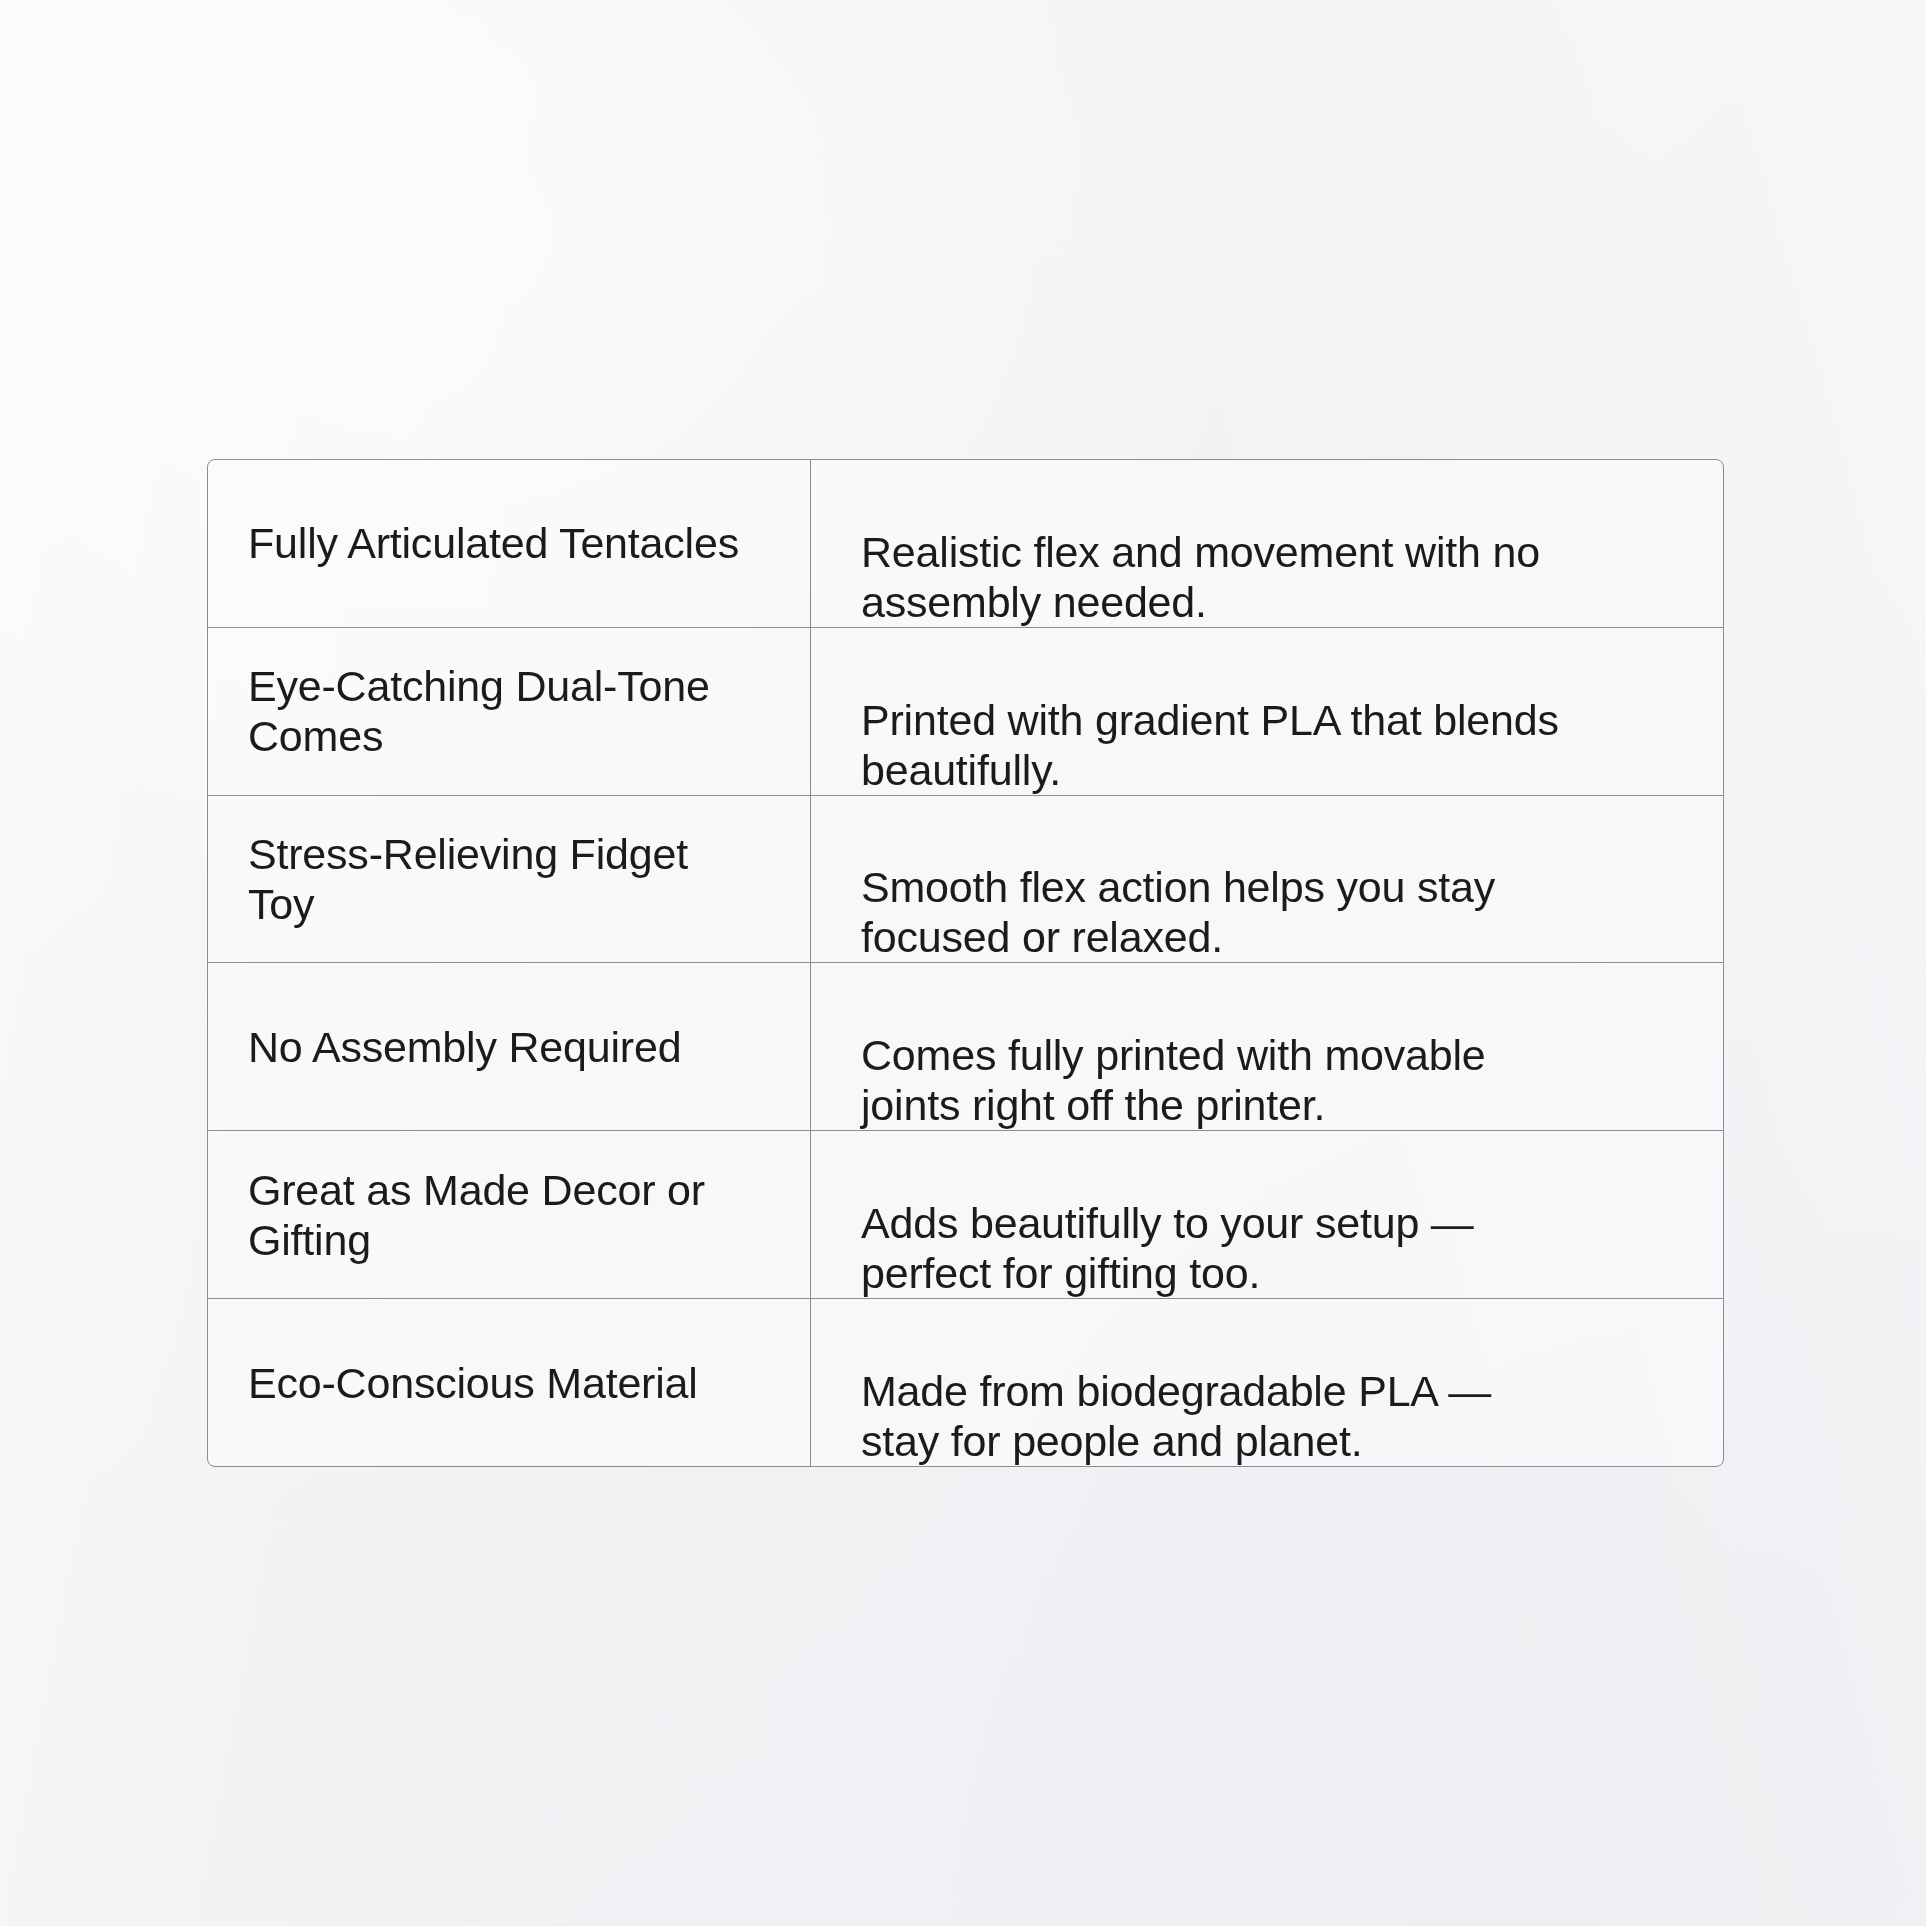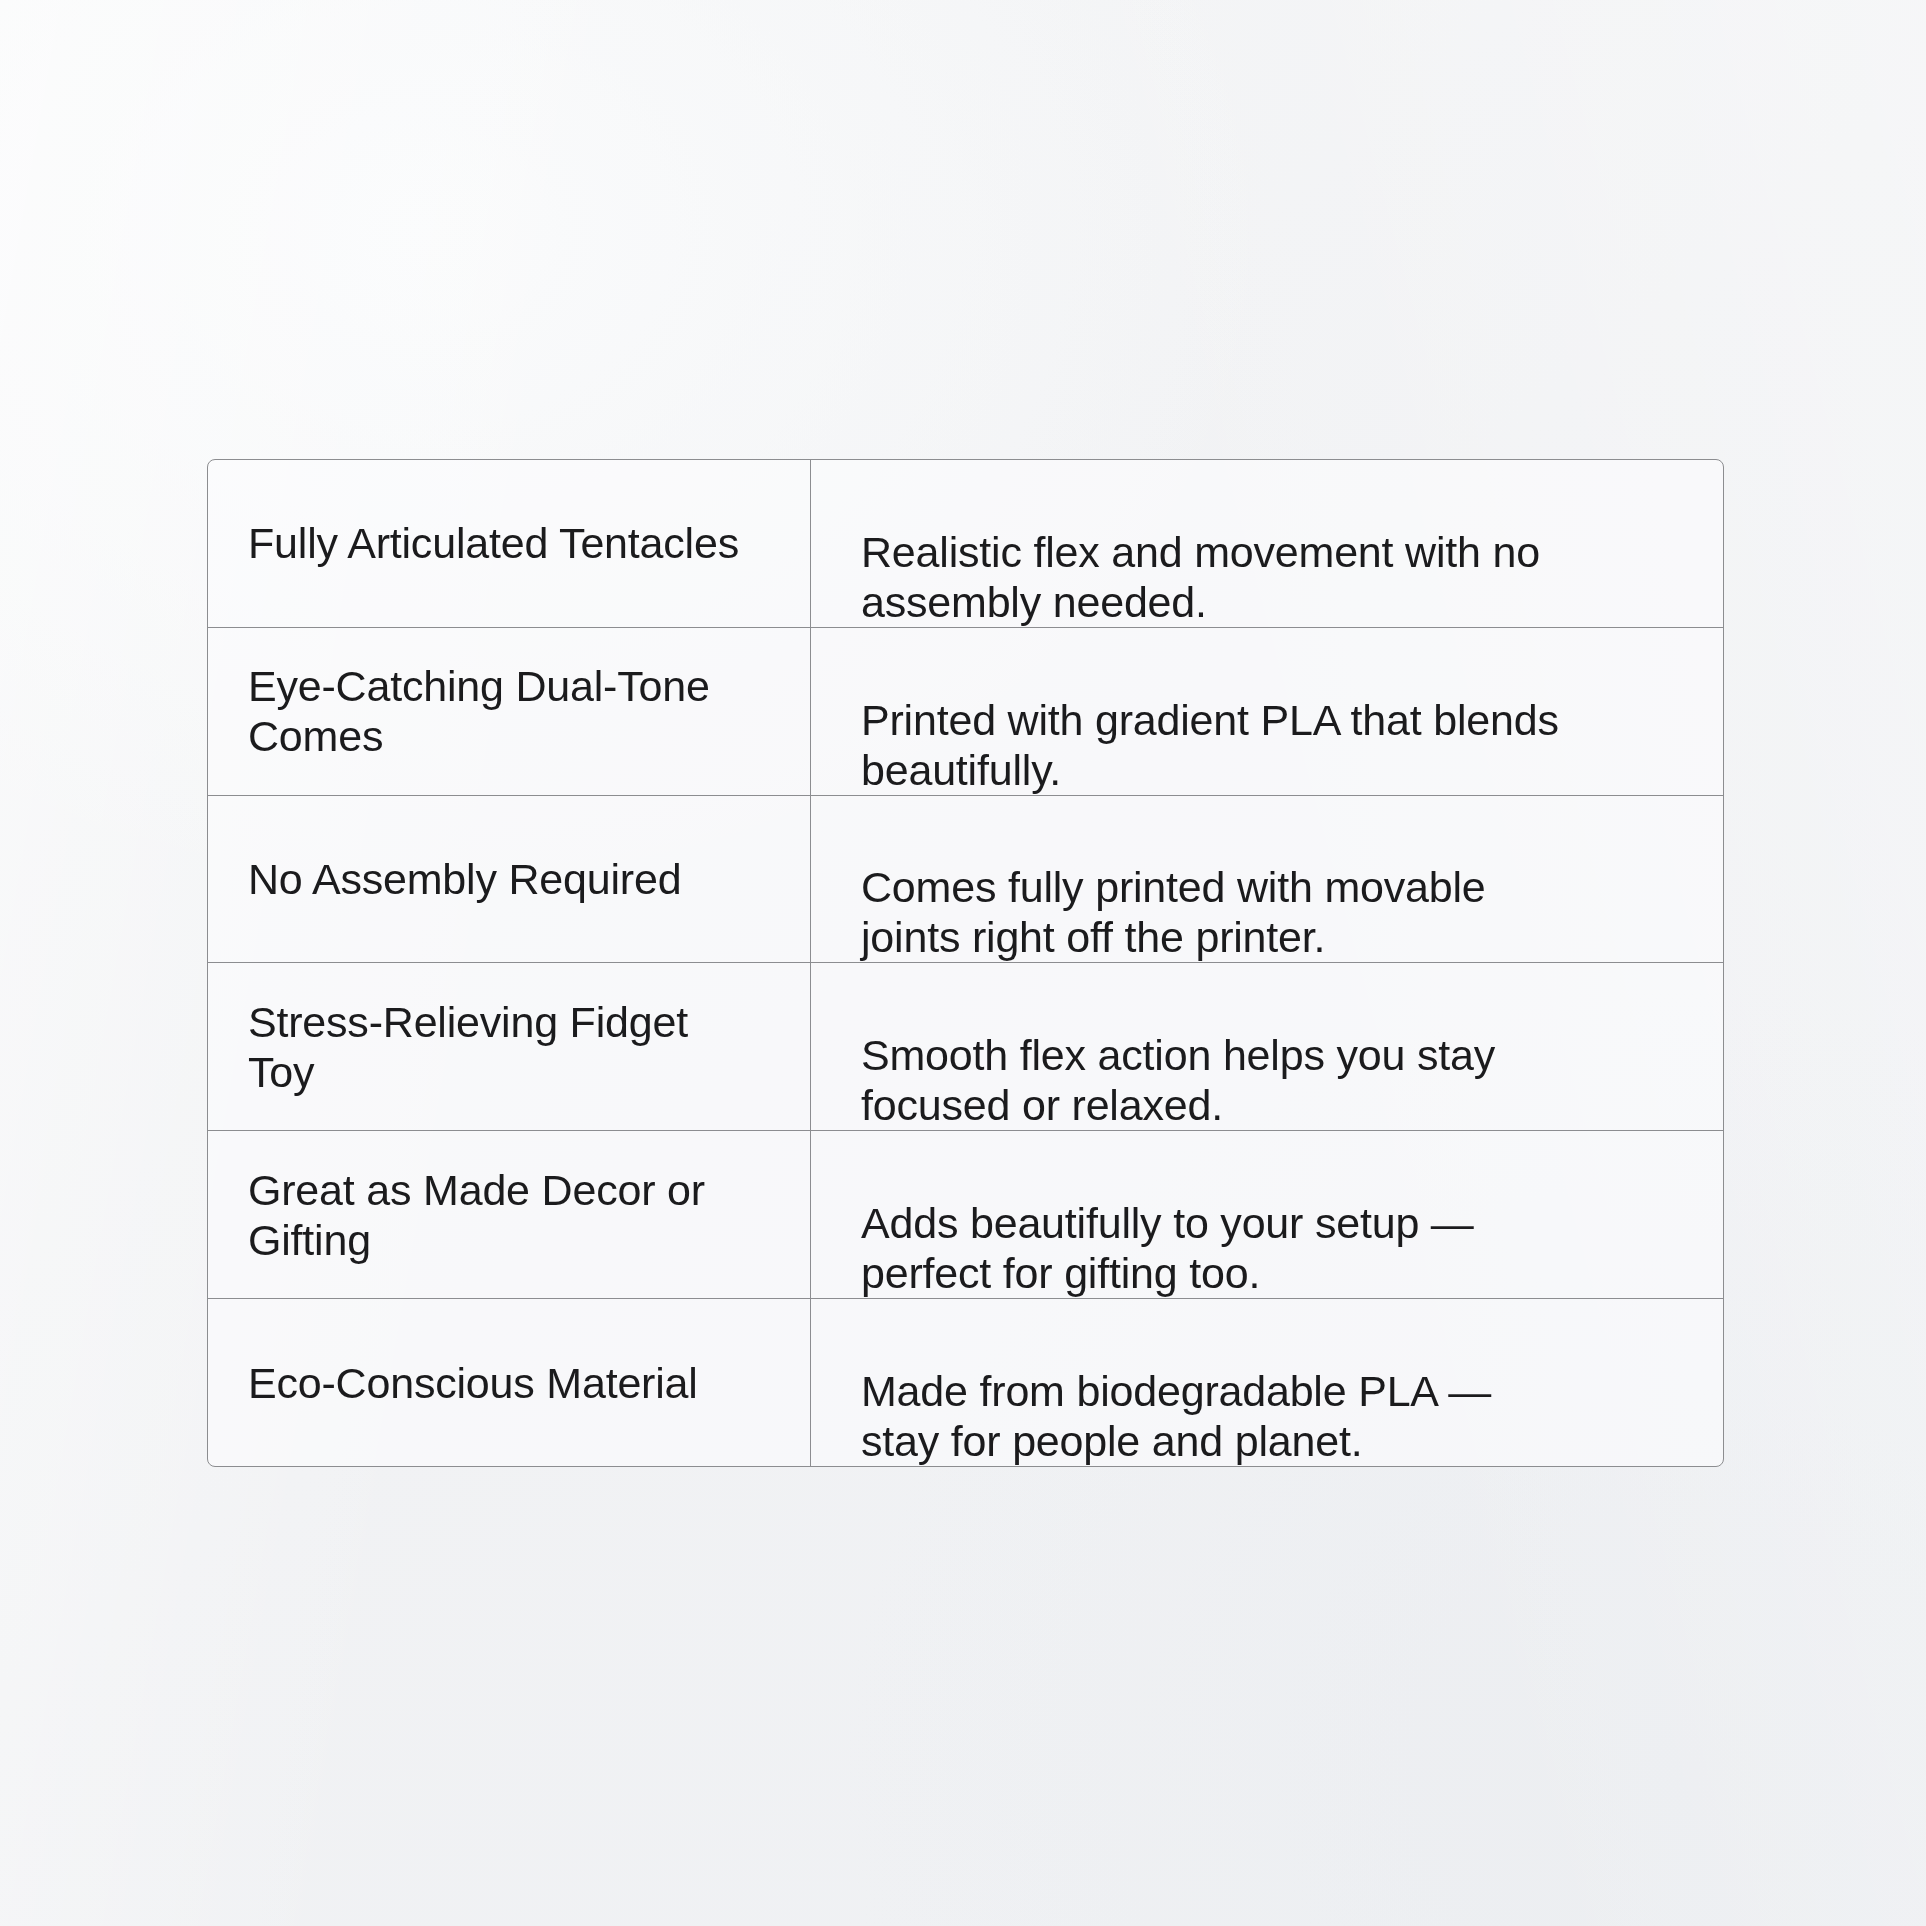--- a/index.html
+++ b/index.html
@@ -112,36 +112,36 @@
 Comes</span>
       </div>
       <div class="cell cell-desc">
         <span class="cell-text">Printed with gradient PLA that blends
 beautifully.</span>
       </div>
     </div>
 
     <div class="feature-row">
       <div class="cell cell-title">
-        <span class="cell-text">No Assembly Required</span>
-      </div>
-      <div class="cell cell-desc">
-        <span class="cell-text">Comes fully printed with movable
-joints right off the printer.</span>
-      </div>
-    </div>
-
-    <div class="feature-row">
-      <div class="cell cell-title">
         <span class="cell-text">Stress-Relieving Fidget
 Toy</span>
       </div>
       <div class="cell cell-desc">
         <span class="cell-text">Smooth flex action helps you stay
 focused or relaxed.</span>
+      </div>
+    </div>
+
+    <div class="feature-row">
+      <div class="cell cell-title">
+        <span class="cell-text">No Assembly Required</span>
+      </div>
+      <div class="cell cell-desc">
+        <span class="cell-text">Comes fully printed with movable
+joints right off the printer.</span>
       </div>
     </div>
 
     <div class="feature-row">
       <div class="cell cell-title">
         <span class="cell-text">Great as Made Decor or
 Gifting</span>
       </div>
       <div class="cell cell-desc">
         <span class="cell-text">Adds beautifully to your setup —

